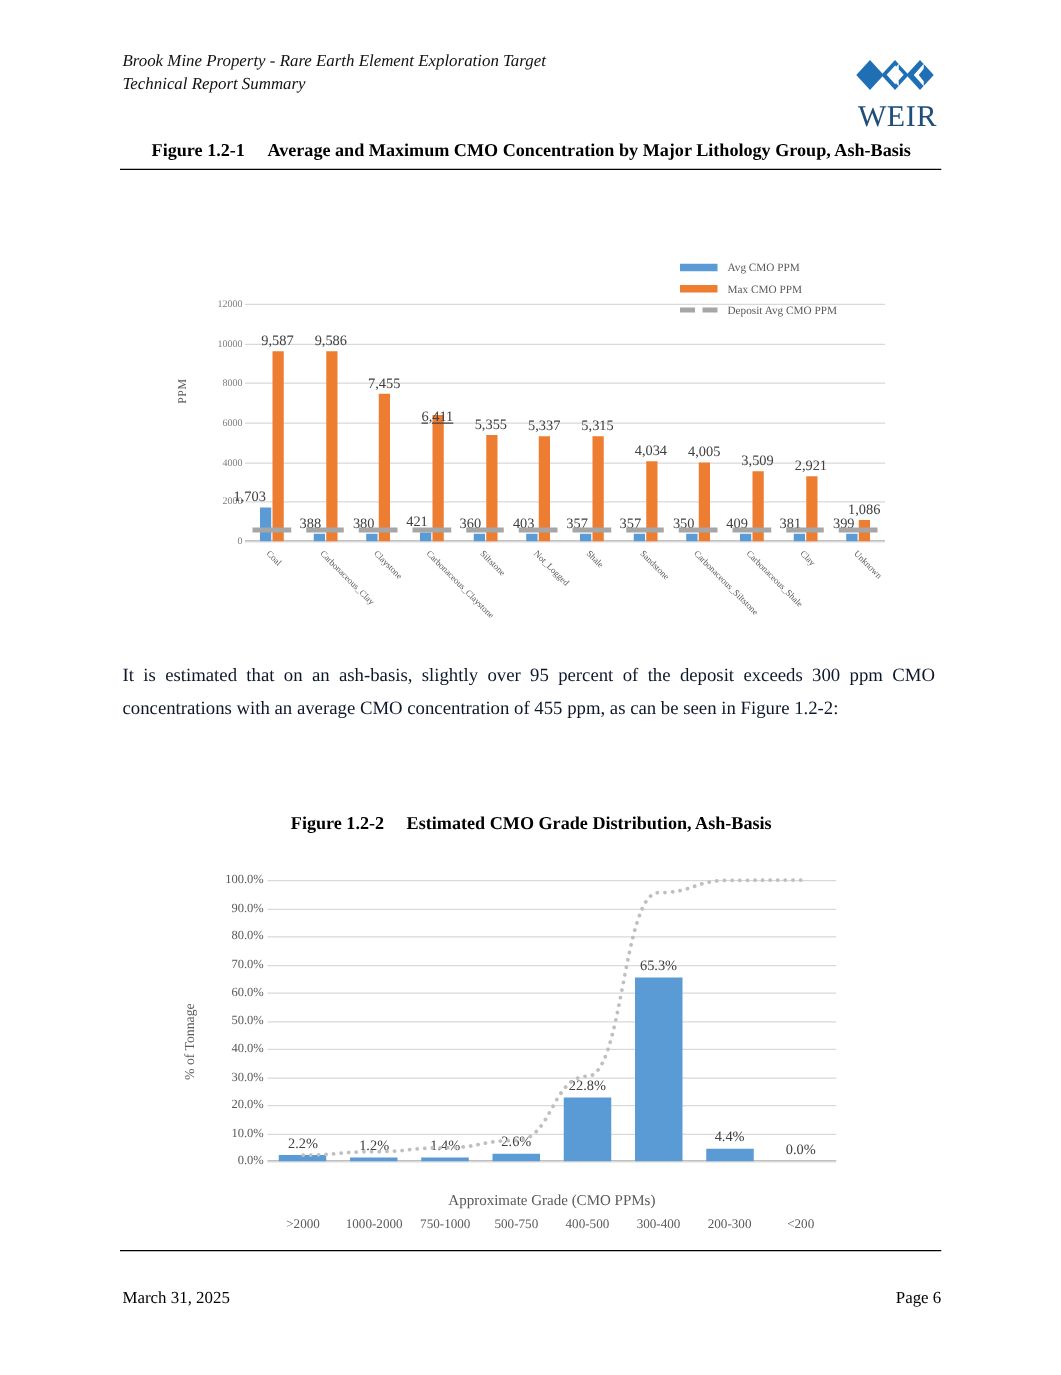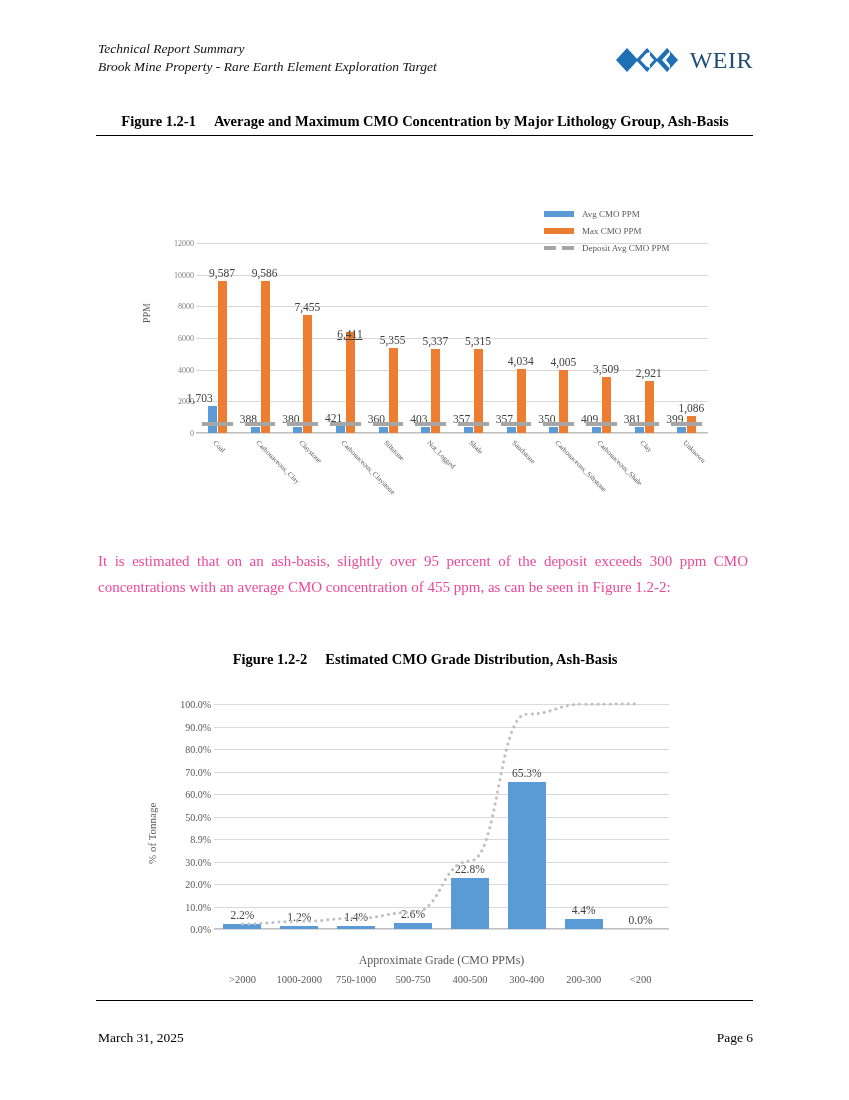--- a/index.html
+++ b/index.html
@@ -8,33 +8,33 @@
     position:relative;width:849px;height:1100px;background:#fff;margin:0 auto;
     box-sizing:border-box;overflow:hidden;
   }
   .content{position:absolute;left:96px;top:0;width:657px;height:1100px;}
 
   
   .header{position:absolute;top:40px;left:0;width:657px;height:60px;}
   .header-lines{position:absolute;left:2px;top:0;font-style:italic;font-size:13.5px;line-height:17.5px;color:#111;white-space:nowrap;}
   .header-rule{position:absolute;left:0;top:95px;width:657px;border-top:1.1px solid #000;}
 
-  .logo{position:absolute;right:0;top:5px;display:flex;align-items:center;gap:6px;}
+  .logo{position:absolute;right:0;top:5px;display:flex;align-items:center;gap:6px;flex-direction:column;}
   .logo-mark{width:70px;height:30px;}
   .logo-text{font-family:"Liberation Serif",serif;font-size:24px;color:#1f4e79;letter-spacing:.5px;font-weight:400;}
 
   
   .fig-title{position:absolute;text-align:center;font-weight:bold;font-size:14.5px;line-height:22px;color:#000;}
   #fig1-title{left:24px;top:110px;width:610px;}
   #fig1-title .num{margin-right:18px;}
   #fig2-title{left:24px;top:648px;width:610px;}
   #fig2-title .num{margin-right:18px;}
 
   
-  .para{position:absolute;left:2px;top:548px;width:650px;font-size:15px;line-height:26px;color:#ec4899;text-align:justify;}
+  .para{position:absolute;left:2px;top:528px;width:650px;font-size:15px;line-height:26px;color:#0f172a;text-align:justify;}
 
   
   .footer-rule{position:absolute;left:0;top:1000px;width:657px;border-top:1.6px solid #000;}
   .footer{position:absolute;left:2px;top:1030px;width:655px;display:flex;justify-content:space-between;font-size:13.5px;color:#000;}
 
   
   .chart1{position:absolute;left:40px;top:205px;width:600px;height:290px;}
   .c1-ylabel{position:absolute;left:6px;top:118px;transform:rotate(-90deg);transform-origin:left top;
       font-size:9.5px;color:#595959;letter-spacing:.4px;}
   .c1-plot{position:absolute;left:60px;top:38px;width:512px;height:190px;}
@@ -78,22 +78,22 @@
   .c2-xtitle{position:absolute;left:78px;top:261px;width:455px;text-align:center;font-size:12px;color:#595959;}
 </style>
 </head>
 <body>
 
 <div class="page">
   <div class="content">
 
     <div class="header">
       <div class="header-lines">
+        <div>Brook Mine Property - Rare Earth Element Exploration Target</div>
         <div>Technical Report Summary</div>
-        <div>Brook Mine Property - Rare Earth Element Exploration Target</div>
       </div>
       <div class="logo">
         <svg class="logo-mark" viewBox="0 0 70 30">
           <polygon points="2,15 13,3 24,15 13,27" fill="#1f6fb5"></polygon>
           <polygon points="22,15 33,3 44,15 33,27" fill="#1f6fb5"></polygon>
           <polygon points="22,15 33,3 44,15 33,27" fill="#ffffff" transform="translate(4,0) scale(0.62 0.62) translate(14,9)"></polygon>
           <polygon points="42,15 53,3 64,15 53,27" fill="#1f6fb5"></polygon>
           <polygon points="48,15 56,6 56,10 52,15 56,20 56,24" fill="#ffffff"></polygon>
           <polygon points="28,15 36,6 36,10 32,15 36,20 36,24" fill="#ffffff"></polygon>
         </svg>
@@ -283,21 +283,21 @@
           <div class="c2-ytick" style="top: 22.5px;">90.0%</div>
           <div class="c2-grid-line" style="top: 45px;"></div>
           <div class="c2-ytick" style="top: 45px;">80.0%</div>
           <div class="c2-grid-line" style="top: 67.5px;"></div>
           <div class="c2-ytick" style="top: 67.5px;">70.0%</div>
           <div class="c2-grid-line" style="top: 90px;"></div>
           <div class="c2-ytick" style="top: 90px;">60.0%</div>
           <div class="c2-grid-line" style="top: 112.5px;"></div>
           <div class="c2-ytick" style="top: 112.5px;">50.0%</div>
           <div class="c2-grid-line" style="top: 135px;"></div>
-          <div class="c2-ytick" style="top: 135px;">8.9%</div>
+          <div class="c2-ytick" style="top: 135px;">40.0%</div>
           <div class="c2-grid-line" style="top: 157.5px;"></div>
           <div class="c2-ytick" style="top: 157.5px;">30.0%</div>
           <div class="c2-grid-line" style="top: 180px;"></div>
           <div class="c2-ytick" style="top: 180px;">20.0%</div>
           <div class="c2-grid-line" style="top: 202.5px;"></div>
           <div class="c2-ytick" style="top: 202.5px;">10.0%</div>
           <div class="c2-grid-line" style="top: 225px;"></div>
           <div class="c2-ytick" style="top: 225px;">0.0%</div>
           <div class="c2-axis-base"></div>
           <div class="c2-bars">

